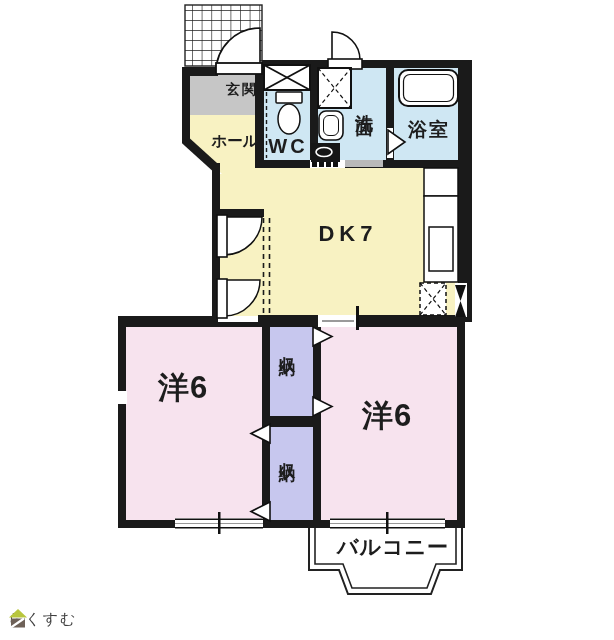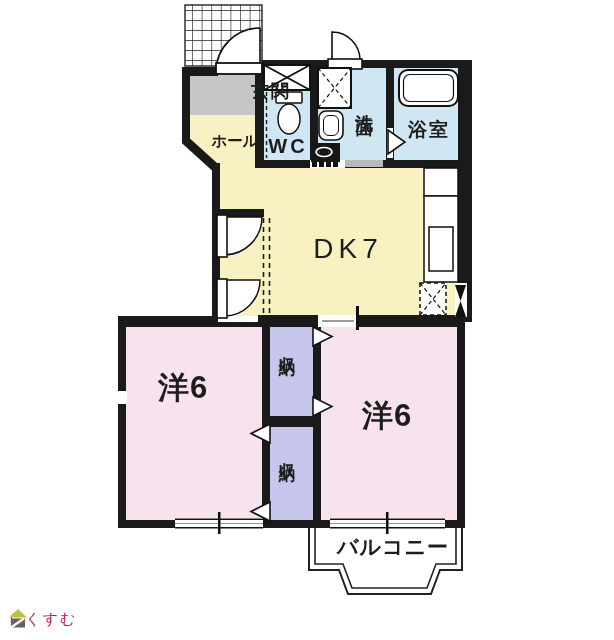--- a/index.html
+++ b/index.html
@@ -9,33 +9,33 @@
   }
   .plan svg{position:absolute;left:0;top:0;}
   .lbl{
     position:absolute;color:#1d1d1d;font-weight:600;line-height:1.05;
     text-align:center;white-space:nowrap;
   }
   .vert{
     writing-mode:vertical-rl;text-orientation:upright;white-space:normal;
     text-align:left;line-height:1;
   }
-  .lbl-genkan{left:214px;top:82px;width:56px;font-size:18px;letter-spacing:2px;margin-left:29px;}
+  .lbl-genkan{left:214px;top:82px;width:56px;font-size:14px;letter-spacing:2px;}
   .lbl-hall{left:204px;top:133px;width:62px;font-size:15.5px;}
   .lbl-wc{left:266px;top:136px;width:44px;font-size:20px;letter-spacing:3px;}
   .lbl-senmen{left:355px;top:99px;height:60px;font-size:18px;letter-spacing:6px;}
   .lbl-bath{left:400px;top:120px;width:58px;font-size:19px;letter-spacing:2px;}
-  .lbl-dk{left:296px;top:234px;width:104px;font-size:28px;font-weight:400;letter-spacing:5px;}
+  .lbl-dk{left:296px;top:222px;width:104px;font-size:22px;font-weight:700;letter-spacing:5px;}
   .lbl-yo-left{left:146px;top:372px;width:74px;font-size:31px;letter-spacing:1px;}
   .lbl-yo-right{left:350px;top:400px;width:74px;font-size:31px;letter-spacing:1px;}
   .lbl-closet-up{left:279px;top:343px;height:64px;font-size:16.5px;letter-spacing:4px;}
   .lbl-closet-dn{left:279px;top:449px;height:64px;font-size:16.5px;letter-spacing:4px;}
   .lbl-balcony{left:337px;top:536px;width:106px;font-size:21px;letter-spacing:1px;}
   .logo{position:absolute;left:8px;top:608px;height:22px;display:flex;align-items:center;gap:4px;}
-  .logo-text{font-size:15px;font-weight:500;letter-spacing:2px;color:#be185d;}
+  .logo-text{font-size:15px;font-weight:500;letter-spacing:2px;color:#404040;}
 </style>
 </head>
 <body>
 
 <div class="plan">
   <svg width="614" height="640" viewBox="0 0 614 640">
     <defs>
       <pattern id="hatch" width="9.6" height="10" patternUnits="userSpaceOnUse">
         <path d="M0 0 H9.6 M0 0 V10" stroke="#222" stroke-width="1.3" fill="none"></path>
       </pattern>

